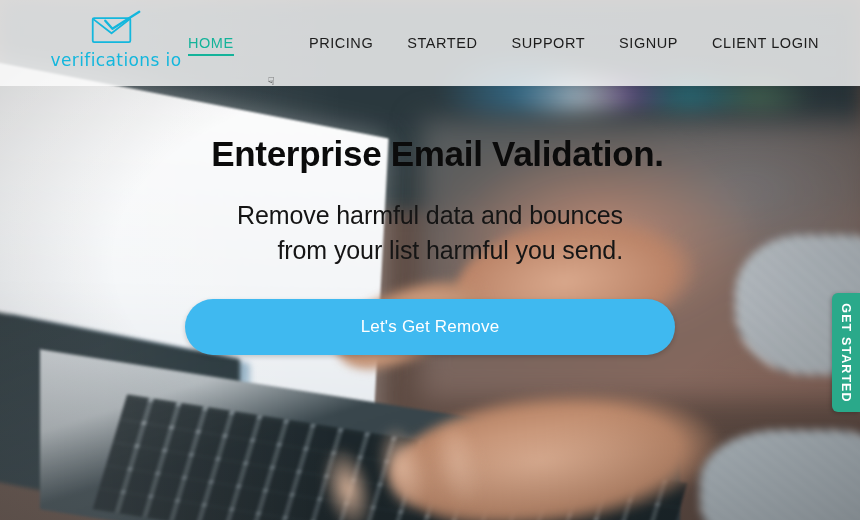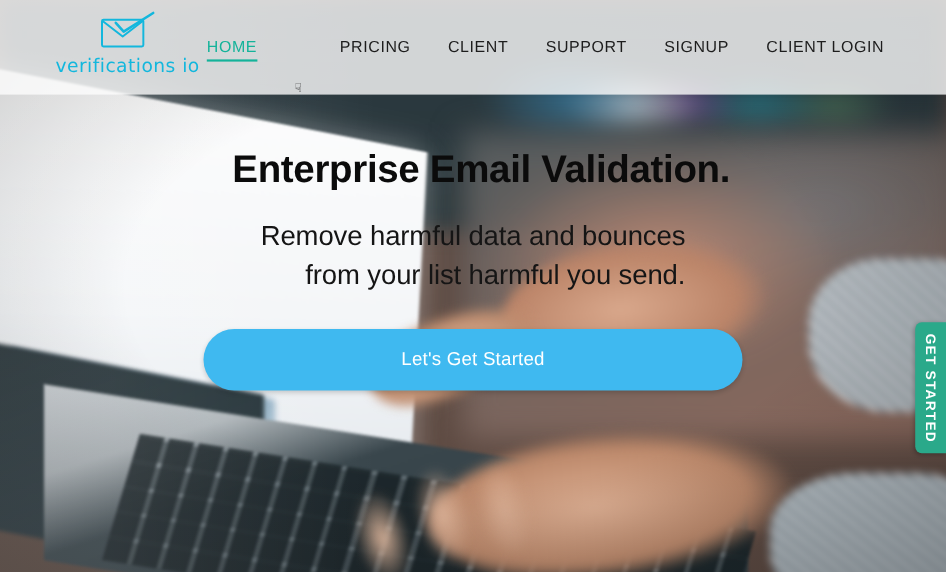--- a/index.html
+++ b/index.html
@@ -277,21 +277,21 @@
 
       <a class="nav-link" href="#">
         <span class="chev">☟</span>
       </a>
 
       <a class="nav-link" href="#">
         <span>PRICING</span>
       </a>
 
       <a class="nav-link" href="#">
-        <span>CLIENT</span>
+        <span>STARTED</span>
       </a>
 
       <a class="nav-link" href="#">
         <span>SUPPORT</span>
       </a>
 
       <a class="nav-link" href="#">
         <span>SIGNUP</span>
       </a>
 
@@ -301,20 +301,20 @@
 
     </nav>
   </header>
 
   <section class="hero">
     <h1 class="hero-title">Enterprise Email Validation.</h1>
     <p class="hero-sub">
       <span>Remove harmful data and bounces</span><br>
       <span>from your list harmful you send.</span>
     </p>
-    <button class="cta-button" type="button">Let's Get Started</button>
+    <button class="cta-button" type="button">Let's Get Remove</button>
   </section>
 
   <div class="side-tab">
     <span class="side-tab-label">GET STARTED</span>
   </div>
 
 </div>
 
 </body></html>

